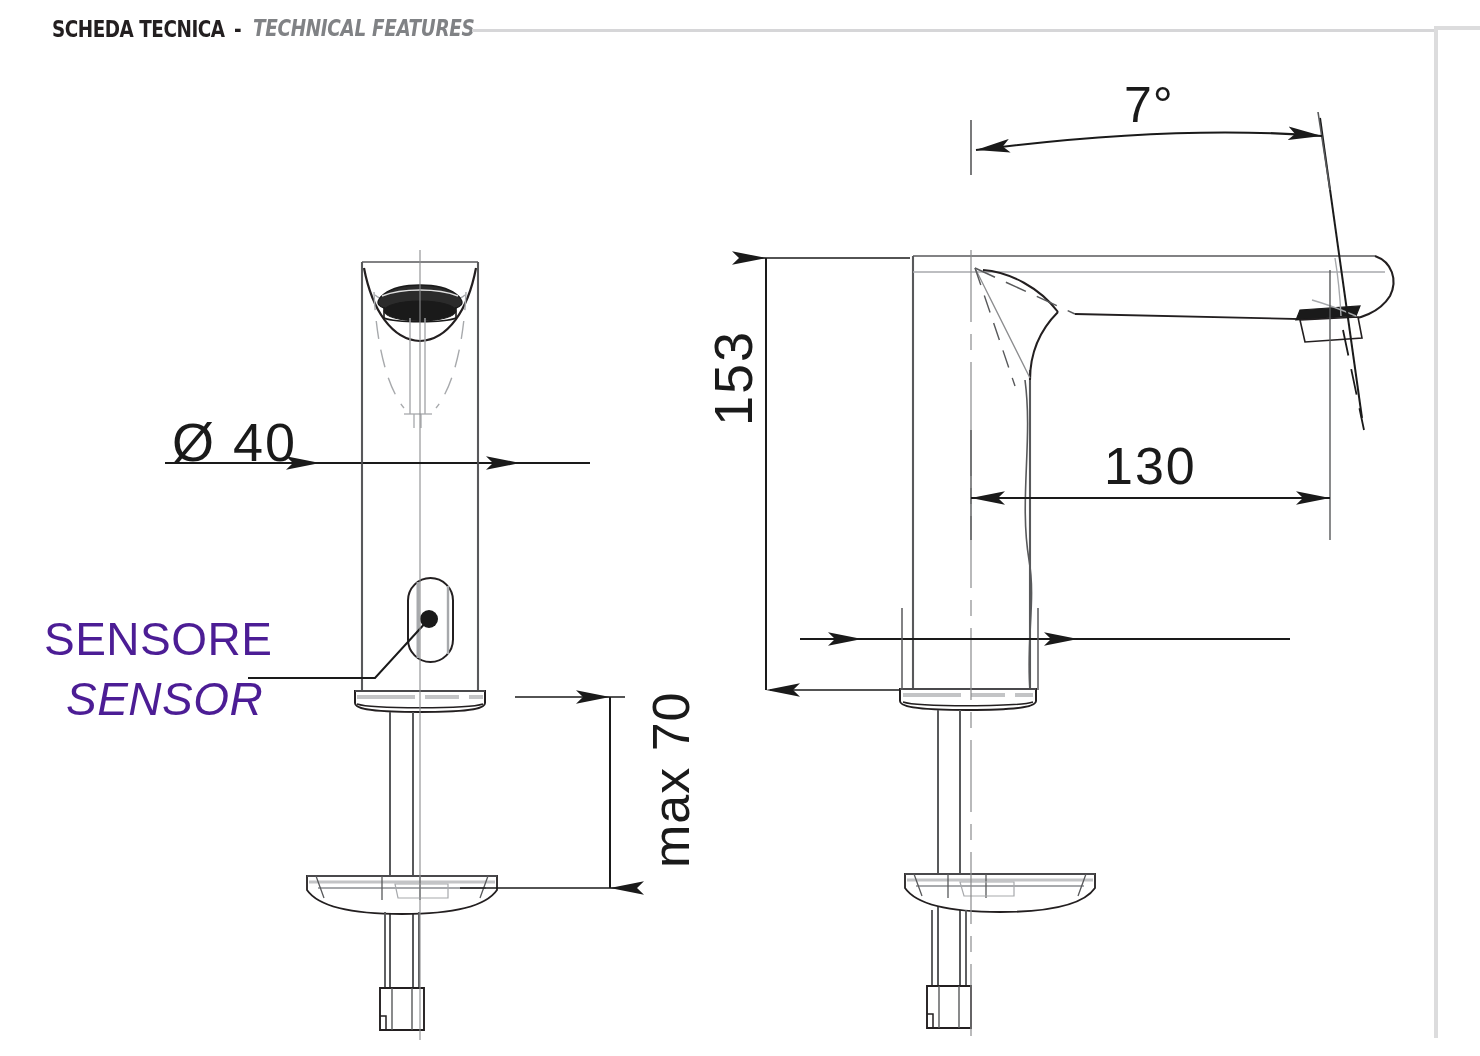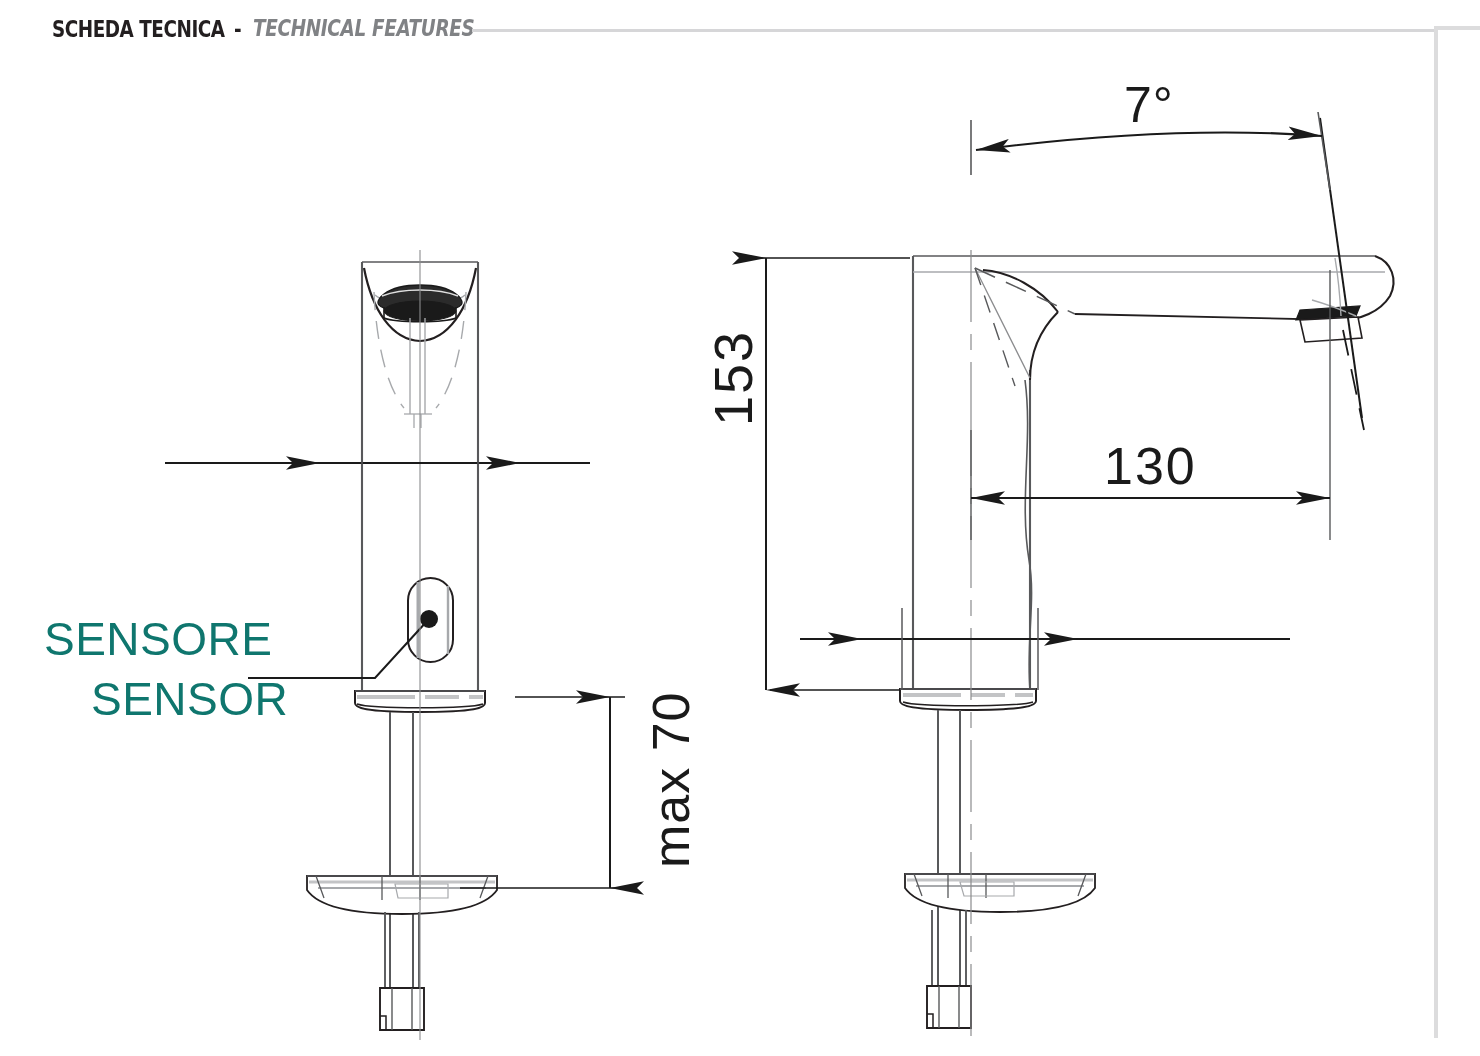--- a/index.html
+++ b/index.html
@@ -118,26 +118,26 @@
   }
   #lbl-max70 {
     left: 645px; top: 868px;
     font-size: 52px; letter-spacing: 1px;
     transform: rotate(-90deg);
     transform-origin: left top;
   }
   .labeltext {
     position: absolute;
     font-family: "Liberation Sans", sans-serif;
-    color: #0f766e;
+    color: #4c1d95;
     white-space: nowrap;
     line-height: 1;
   }
   #lbl-sensore { left: 44px; top: 616px; font-size: 46px; letter-spacing: 0.5px; }
-  #lbl-sensor  { left: 66px; top: 676px; font-size: 46px; letter-spacing: 0.5px; margin-left: 25px; }
+  #lbl-sensor  { left: 66px; top: 676px; font-size: 46px; font-style: italic; letter-spacing: 0.5px; }
 </style>
 </head>
 <body>
 
 <div id="sheet">
 
   <div id="header">
     <div class="hdr-title">SCHEDA TECNICA</div>
     <div class="hdr-dash">-</div>
     <div class="hdr-sub">TECHNICAL FEATURES</div>
@@ -341,20 +341,21 @@
       <path d="M1038,608 L1038,690" stroke="#58595b" stroke-width="1.5" fill="none"></path>
     </g>
 
     <g>
       <path d="M971,120 L971,175" stroke="#58595b" stroke-width="1.6" fill="none"></path>
       <path d="M1318,112 L1330,190" stroke="#58595b" stroke-width="1.6" fill="none"></path>
       <path d="M976,150 C1100,134 1220,128 1322,136" stroke="#1a1a1a" stroke-width="2" fill="none" marker-start="url(#ar-l)" marker-end="url(#ar-r)"></path>
     </g>
   </svg>
 
+  <div class="dimtext" id="lbl-d40">Ø 40</div>
   <div class="dimtext" id="lbl-130">130</div>
   <div class="dimtext" id="lbl-7deg">7°</div>
   <div class="dimtext" id="lbl-153">153</div>
   <div class="dimtext" id="lbl-max70">max 70</div>
 
   <div class="labeltext" id="lbl-sensore">SENSORE</div>
   <div class="labeltext" id="lbl-sensor">SENSOR</div>
 
 </div>
 

